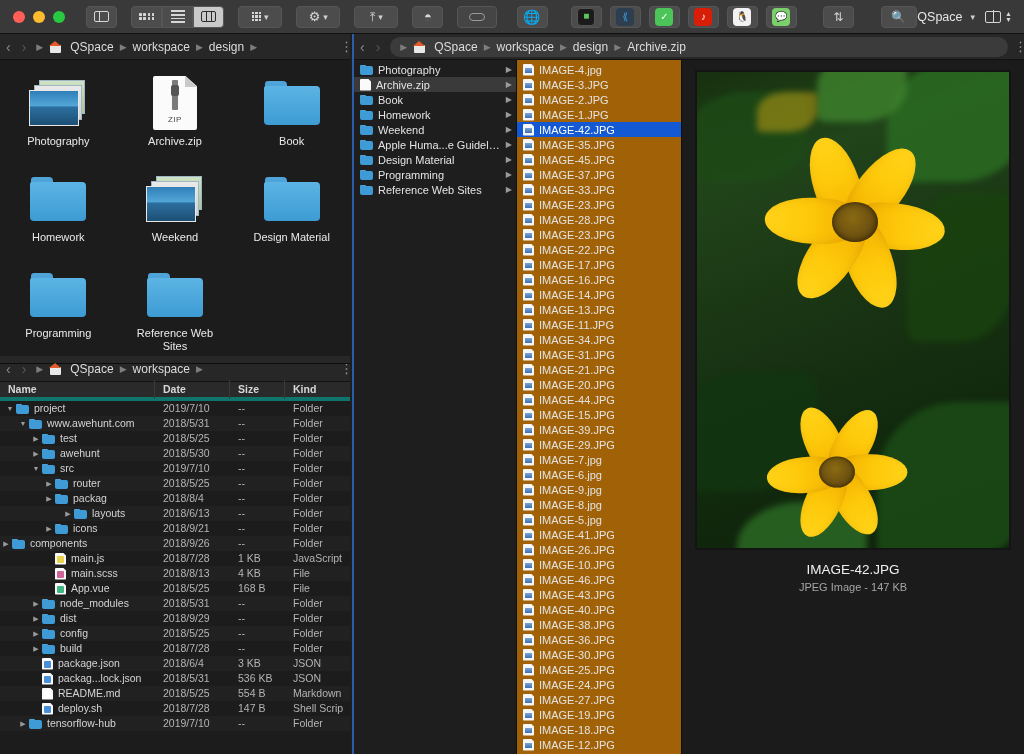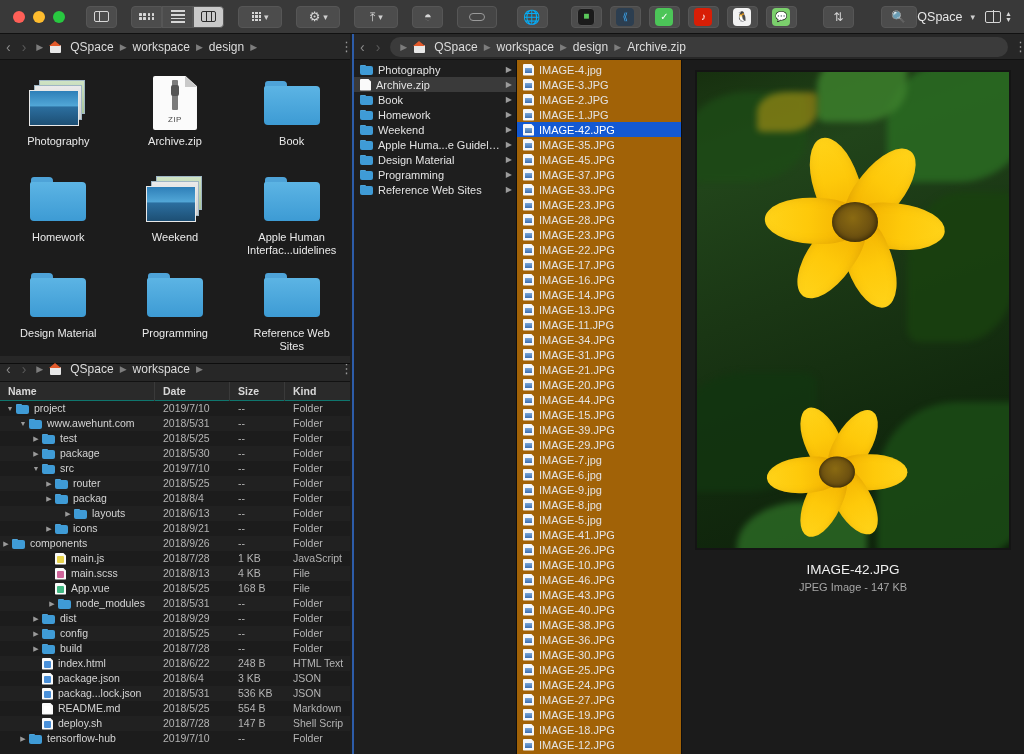--- a/index.html
+++ b/index.html
@@ -149,21 +149,21 @@
   }
   .zip-ico .fold { position:absolute; right:0; top:0; width: 12px; height: 11px; background: #c9c9c9;
     clip-path: polygon(0 0, 100% 100%, 0 100%); }
   .zip-ico .zipper { position:absolute; left: 19px; top: 4px; width: 6px; height: 30px; background: #7b7b7b; border-radius:1px;}
   .zip-ico .pull { position:absolute; left: 18px; top: 9px; width: 8px; height: 11px; background: #555; border-radius: 2px;}
   .zip-ico .lbl { position:absolute; left:0; right:0; bottom: 6px; text-align:center; font-size: 8px; color:#4a4a4a; letter-spacing:0.5px;}
 
   
   .list-header {
     display: flex; height: 19px; align-items: center;
-    background: #2a2a2a; border-bottom: 1px solid #0f766e;
+    background: #2a2a2a; border-bottom: 4px solid #0f766e;
     font-size: 10.5px; color: #d8d8d8; font-weight: bold;
   }
   .list-header .col { padding-left: 8px; border-right: 1px solid #3a3a3a; height: 19px; line-height: 19px; overflow: hidden; }
   .col-name { width: 155px; }
   .col-date { width: 75px; }
   .col-size { width: 55px; }
   .col-kind { width: 65px; border-right: 0 !important; }
   .list-body { height: 355px; overflow: hidden; }
   .lrow { display: flex; height: 15px; align-items: center; font-size: 10.5px; color: #d4d4d4; }
   .lrow:nth-child(odd) { background: #1c1c1c; }
@@ -489,29 +489,20 @@
           </div>
           <div class="icon-label">Weekend</div>
         </div>
         <div class="icon-cell">
           <div class="icon-art">
             <div class="folder-ico">
               <div class="tab"></div>
               <div class="body"></div>
             </div>
           </div>
-          <div class="icon-label">Apple Human Interfac...uidelines</div>
-        </div>
-        <div class="icon-cell">
-          <div class="icon-art">
-            <div class="folder-ico">
-              <div class="tab"></div>
-              <div class="body"></div>
-            </div>
-          </div>
           <div class="icon-label">Design Material</div>
         </div>
         <div class="icon-cell">
           <div class="icon-art">
             <div class="folder-ico">
               <div class="tab"></div>
               <div class="body"></div>
             </div>
           </div>
           <div class="icon-label">Programming</div>
@@ -592,21 +583,21 @@
           <div class="c size col-size">--</div>
           <div class="c kind col-kind">Folder</div>
         </div>
         <div class="lrow">
           <div class="c name col-name" style="padding-left:30px">
             <span class="twisty">▶</span>
             <span class="mini-folder">
               <span class="t"></span>
               <span class="b"></span>
             </span>
-            <span>package</span>
+            <span>awehunt</span>
           </div>
           <div class="c date col-date">2018/5/30</div>
           <div class="c size col-size">--</div>
           <div class="c kind col-kind">Folder</div>
         </div>
         <div class="lrow">
           <div class="c name col-name" style="padding-left:30px">
             <span class="twisty">▼</span>
             <span class="mini-folder">
               <span class="t"></span>
@@ -716,83 +707,70 @@
               <span class="pg"></span>
               <span class="bdg" style="background:#41b883"></span>
             </span>
             <span>App.vue</span>
           </div>
           <div class="c date col-date">2018/5/25</div>
           <div class="c size col-size">168 B</div>
           <div class="c kind col-kind">File</div>
         </div>
         <div class="lrow">
-          <div class="c name col-name" style="padding-left:46px">
-            <span class="twisty">▶</span>
-            <span class="mini-folder">
-              <span class="t"></span>
-              <span class="b"></span>
-            </span>
-            <span>node_modules</span>
-          </div>
-          <div class="c date col-date">2018/5/31</div>
-          <div class="c size col-size">--</div>
-          <div class="c kind col-kind">Folder</div>
-        </div>
-        <div class="lrow">
           <div class="c name col-name" style="padding-left:30px">
             <span class="twisty">▶</span>
             <span class="mini-folder">
               <span class="t"></span>
               <span class="b"></span>
             </span>
-            <span>dist</span>
-          </div>
-          <div class="c date col-date">2018/9/29</div>
+            <span>node_modules</span>
+          </div>
+          <div class="c date col-date">2018/5/31</div>
           <div class="c size col-size">--</div>
           <div class="c kind col-kind">Folder</div>
         </div>
         <div class="lrow">
           <div class="c name col-name" style="padding-left:30px">
             <span class="twisty">▶</span>
             <span class="mini-folder">
               <span class="t"></span>
               <span class="b"></span>
             </span>
-            <span>config</span>
-          </div>
-          <div class="c date col-date">2018/5/25</div>
+            <span>dist</span>
+          </div>
+          <div class="c date col-date">2018/9/29</div>
           <div class="c size col-size">--</div>
           <div class="c kind col-kind">Folder</div>
         </div>
         <div class="lrow">
           <div class="c name col-name" style="padding-left:30px">
             <span class="twisty">▶</span>
             <span class="mini-folder">
               <span class="t"></span>
               <span class="b"></span>
             </span>
+            <span>config</span>
+          </div>
+          <div class="c date col-date">2018/5/25</div>
+          <div class="c size col-size">--</div>
+          <div class="c kind col-kind">Folder</div>
+        </div>
+        <div class="lrow">
+          <div class="c name col-name" style="padding-left:30px">
+            <span class="twisty">▶</span>
+            <span class="mini-folder">
+              <span class="t"></span>
+              <span class="b"></span>
+            </span>
             <span>build</span>
           </div>
           <div class="c date col-date">2018/7/28</div>
           <div class="c size col-size">--</div>
           <div class="c kind col-kind">Folder</div>
-        </div>
-        <div class="lrow">
-          <div class="c name col-name" style="padding-left:30px">
-            <span class="twisty"></span>
-            <span class="mini-file">
-              <span class="pg"></span>
-              <span class="bdg" style="background:#4a90d9"></span>
-            </span>
-            <span>index.html</span>
-          </div>
-          <div class="c date col-date">2018/6/22</div>
-          <div class="c size col-size">248 B</div>
-          <div class="c kind col-kind">HTML Text</div>
         </div>
         <div class="lrow">
           <div class="c name col-name" style="padding-left:30px">
             <span class="twisty"></span>
             <span class="mini-file">
               <span class="pg"></span>
               <span class="bdg" style="background:#4a90d9"></span>
             </span>
             <span>package.json</span>
           </div>

